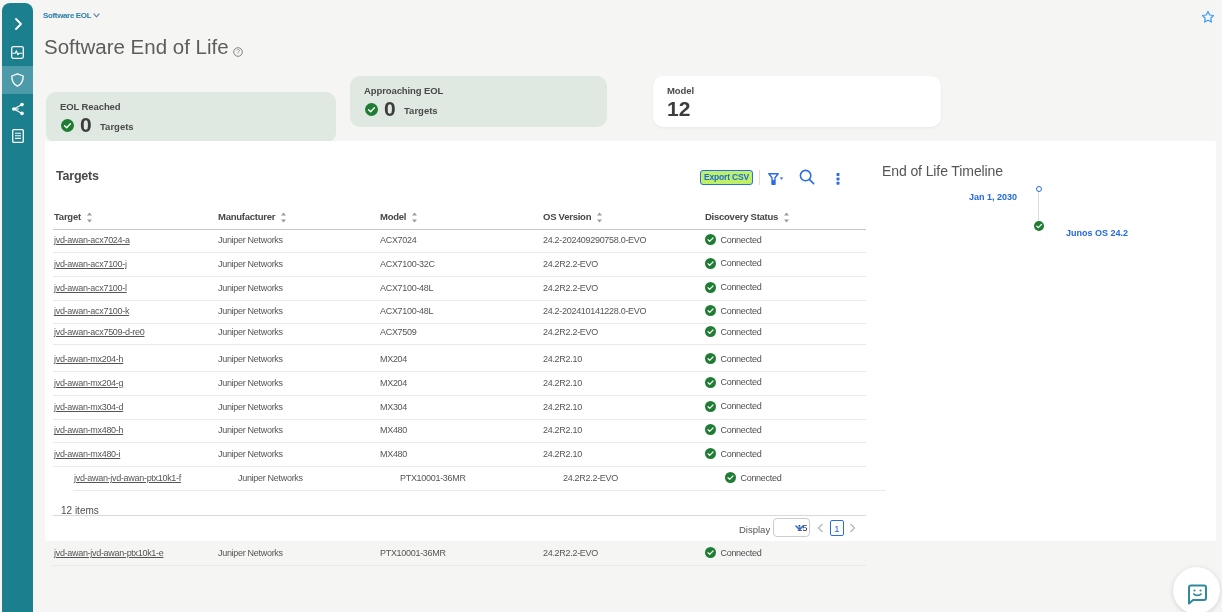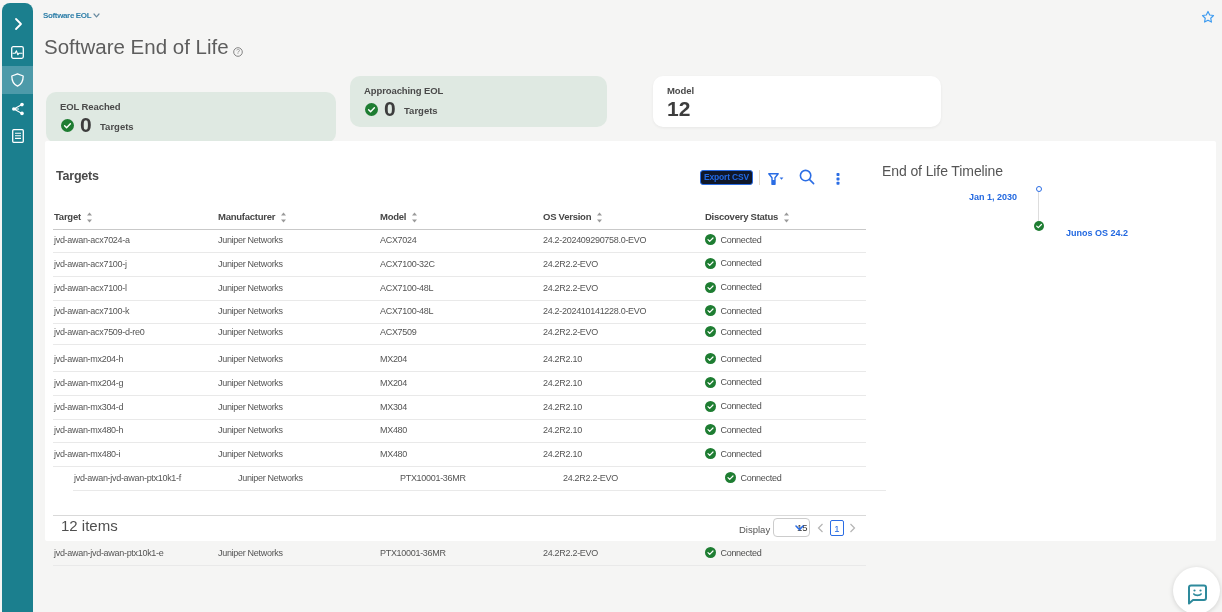--- a/index.html
+++ b/index.html
@@ -47,40 +47,40 @@
     background:#ffffff; border-radius:2px;
   }
 
   #targetsHead { position:absolute; left:11px; top:28px; font-size:12.5px; font-weight:700; color:#4a4a4a; letter-spacing:-0.2px; }
 
   
   #exportBtn {
     position:absolute; left:655px; top:29px; width:53px; height:15px;
     border:1px solid #2b6de4; border-radius:3px; color:#2268e0;
     font-size:8.5px; font-weight:700; text-align:center; line-height:13px;
-    background:#0f172a; letter-spacing:-0.2px;
+    background:#bef264; letter-spacing:-0.2px;
   }
   #toolsep { position:absolute; left:714px; top:29px; width:1px; height:15px; background:#e7dccb; }
   .toolicon { position:absolute; top:28px; }
 
   
   #tbl { position:absolute; left:8px; top:68px; width:813px; }
   .th { position:absolute; top:0; font-size:9.5px; font-weight:700; color:#464646; letter-spacing:-0.25px; }
   .sort { display:inline-block; margin-left:5px; position:relative; top:3px;}
   #headline { position:absolute; left:8px; top:87.5px; width:813px; height:1px; background:#c9c9c9; }
   .row { position:absolute; left:8px; width:813px; height:24px; }
   .rowline { position:absolute; left:0; bottom:0; width:813px; height:1px; background:#e9e9e9; }
   .cell { position:absolute; top:6px; font-size:9px; color:#555; letter-spacing:-0.3px; }
-  .c1 { left:1px; } .c2 { left:165px; } .c3 { left:327px; } .c4 { left:490px; } .c5 { left:652px; }
+  .c1 { left:1px;text-decoration:underline; } .c2 { left:165px; } .c3 { left:327px; } .c4 { left:490px; } .c5 { left:652px; }
   .conn { display:flex; align-items:center; }
   .conn span { margin-left:4.5px; font-size:9px; color:#4f4f4f; }
 
   
   #footline { position:absolute; left:8px; top:374px; width:813px; height:1px; background:#d9d9d9; }
-  #itemcount { position:absolute; left:16px; top:376px; font-size:15px; color:#4f4f4f; }
+  #itemcount { position:absolute; left:16px; top:364px; font-size:10px; color:#4f4f4f; }
   #displaylbl { position:absolute; left:694px; top:383px; font-size:9.5px; color:#555; }
   #dispbox { position:absolute; left:728px; top:377px; width:37px; height:19px; border:1px solid #ccc; border-radius:4px; font-size:9.5px; color:#333; line-height:17px; padding-left:23px;}
   #dispbox svg { position:absolute; right:5px; top:6px; }
   #pagbox { position:absolute; left:785px; top:379px; width:14px; height:16px; border:1px solid #2b6de4; border-radius:2px; color:#2268e0; font-size:9.5px; text-align:center; line-height:15px; }
 
   
   #tlTitle { position:absolute; left:882px; top:163px; font-size:14px; color:#555; letter-spacing:-0.1px; }
   #tlDate { position:absolute; left:937px; top:191.5px; width:80px; text-align:right; font-size:9px; font-weight:700; color:#2268e0; }
   #tlRel  { position:absolute; left:1066px; top:227.5px; font-size:9px; font-weight:700; color:#2268e0; }
   #tlLine { position:absolute; left:1038px; top:192px; width:1px; height:29px; background:#ddd; }

